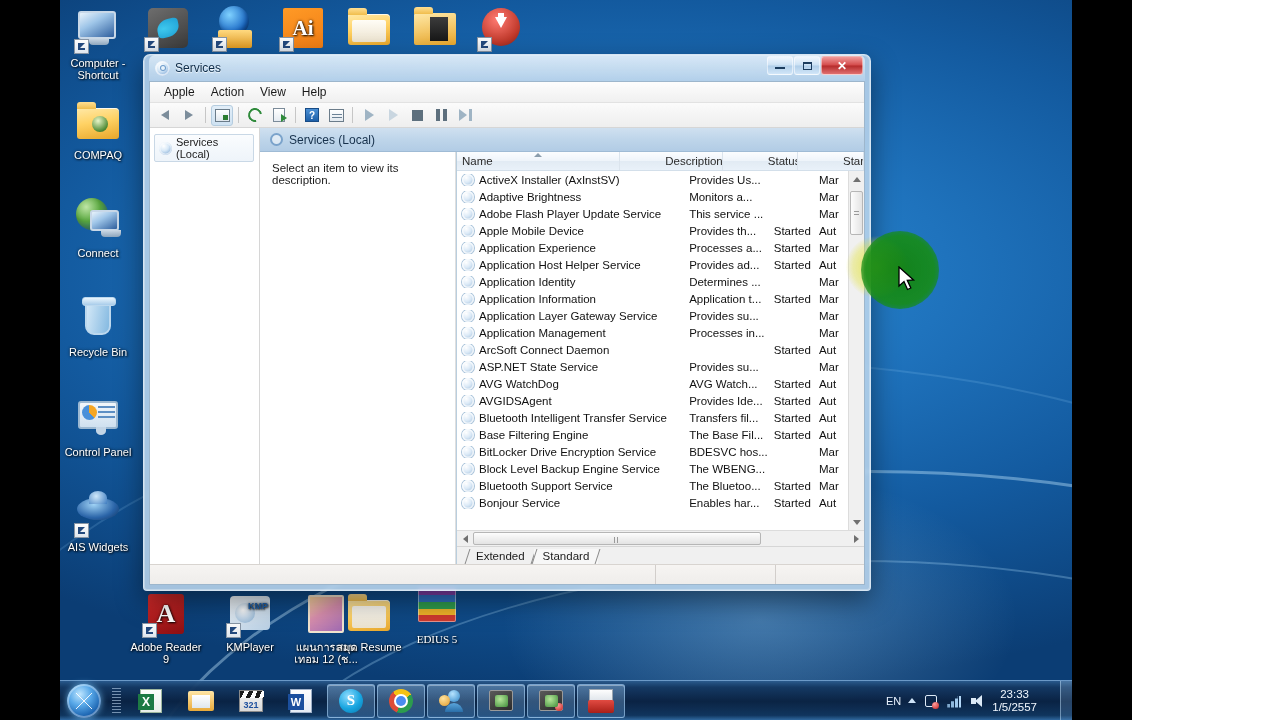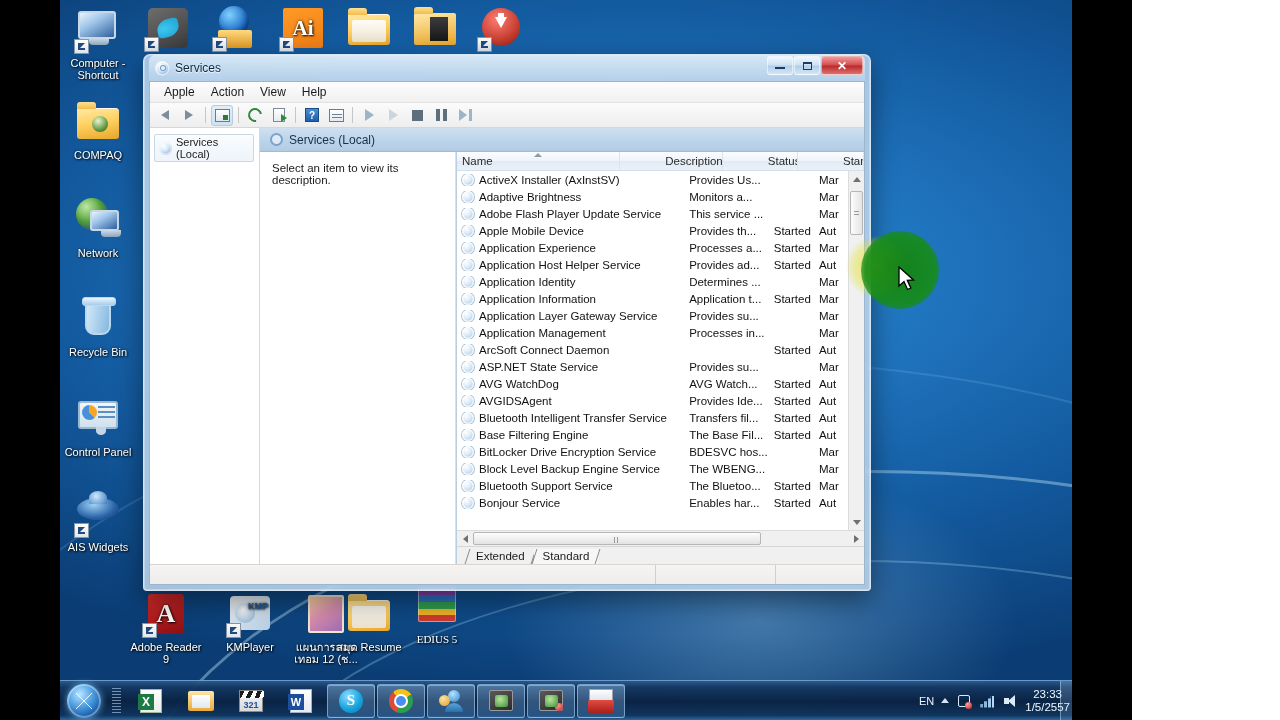--- a/index.html
+++ b/index.html
@@ -567,21 +567,21 @@
   .photo.rec::before { content:""; position:absolute; right:-1px; bottom:-1px; width:8px; height:8px; border-radius:50%;
     background: radial-gradient(circle at 35% 30%, #ff9a9a, #c0201c); }
   .toolbox { position:absolute; left:2px; top:2px; width:26px; height:24px; }
   .toolbox .top { position:absolute; left:1px; top:0; width:24px; height:12px;
     background: linear-gradient(#fdfdfd,#e1e6ec); border:1px solid #9aa5b0; }
   .toolbox .btm { position:absolute; left:0; bottom:0; width:26px; height:13px; border-radius:2px;
     background: linear-gradient(#e24b42,#a81f18); }
 
   #tray {
     margin-left: auto; display: flex; align-items: center; gap: 7px;
-    padding-right: 62px; color: #eaf4ff; font-size: 11px;
+    padding-right: 95px; color: #eaf4ff; font-size: 11px;
   }
   .tray-lang { font-size: 11px; color: #e9f3ff; }
   .tray-chevron { width:0;height:0;border-left:4px solid transparent;border-right:4px solid transparent;border-bottom:5px solid #cfe4f8; }
   .tray-ico { width: 16px; height: 16px; position: relative; }
   .t-net { position:absolute; left:1px; bottom:1px; width:14px; height:12px;
     background: linear-gradient(90deg, #7fa8cd 0 3px, transparent 3px 4px, #8fb8dd 4px 7px, transparent 7px 8px, #a0c8ec 8px 11px, transparent 11px 12px, #b4d8f8 12px 14px);
     clip-path: polygon(0 100%, 0 70%, 25% 70%, 25% 48%, 50% 48%, 50% 26%, 75% 26%, 75% 0, 100% 0, 100% 100%); }
   .t-vol { position:absolute; left:2px; top:2px; width:12px; height:12px; }
   .t-vol::before { content:""; position:absolute; left:0; top:3px; width:5px; height:6px; background:#dce9f6; }
   .t-vol::after { content:""; position:absolute; left:4px; top:0; border-top:6px solid transparent; border-bottom:6px solid transparent; border-right:7px solid #dce9f6; }
@@ -662,21 +662,21 @@
       <div style="position:absolute;left:18px;top:18px;width:16px;height:16px;border-radius:50%;
                   background:radial-gradient(circle at 38% 30%,#e8f6c8,#4e8a35 70%,#2c5a20);"></div>
     </div>
     <span class="cap">COMPAQ</span>
   </div>
   <div class="dicon" style="left:60px; top:196px;">
     <div class="glyph">
       <div class="globe"></div>
       <div class="monitor" style="left:16px;top:14px;width:29px;height:21px;"></div>
     </div>
-    <span class="cap">Network</span>
+    <span class="cap">Connect</span>
   </div>
   <div class="dicon" style="left:60px; top:295px;">
     <div class="glyph">
         <div class="bin"></div>
       </div>
     <span class="cap">Recycle Bin</span>
   </div>
   <div class="dicon" style="left:60px; top:395px;">
     <div class="glyph">
       <div class="cpanel"></div>

